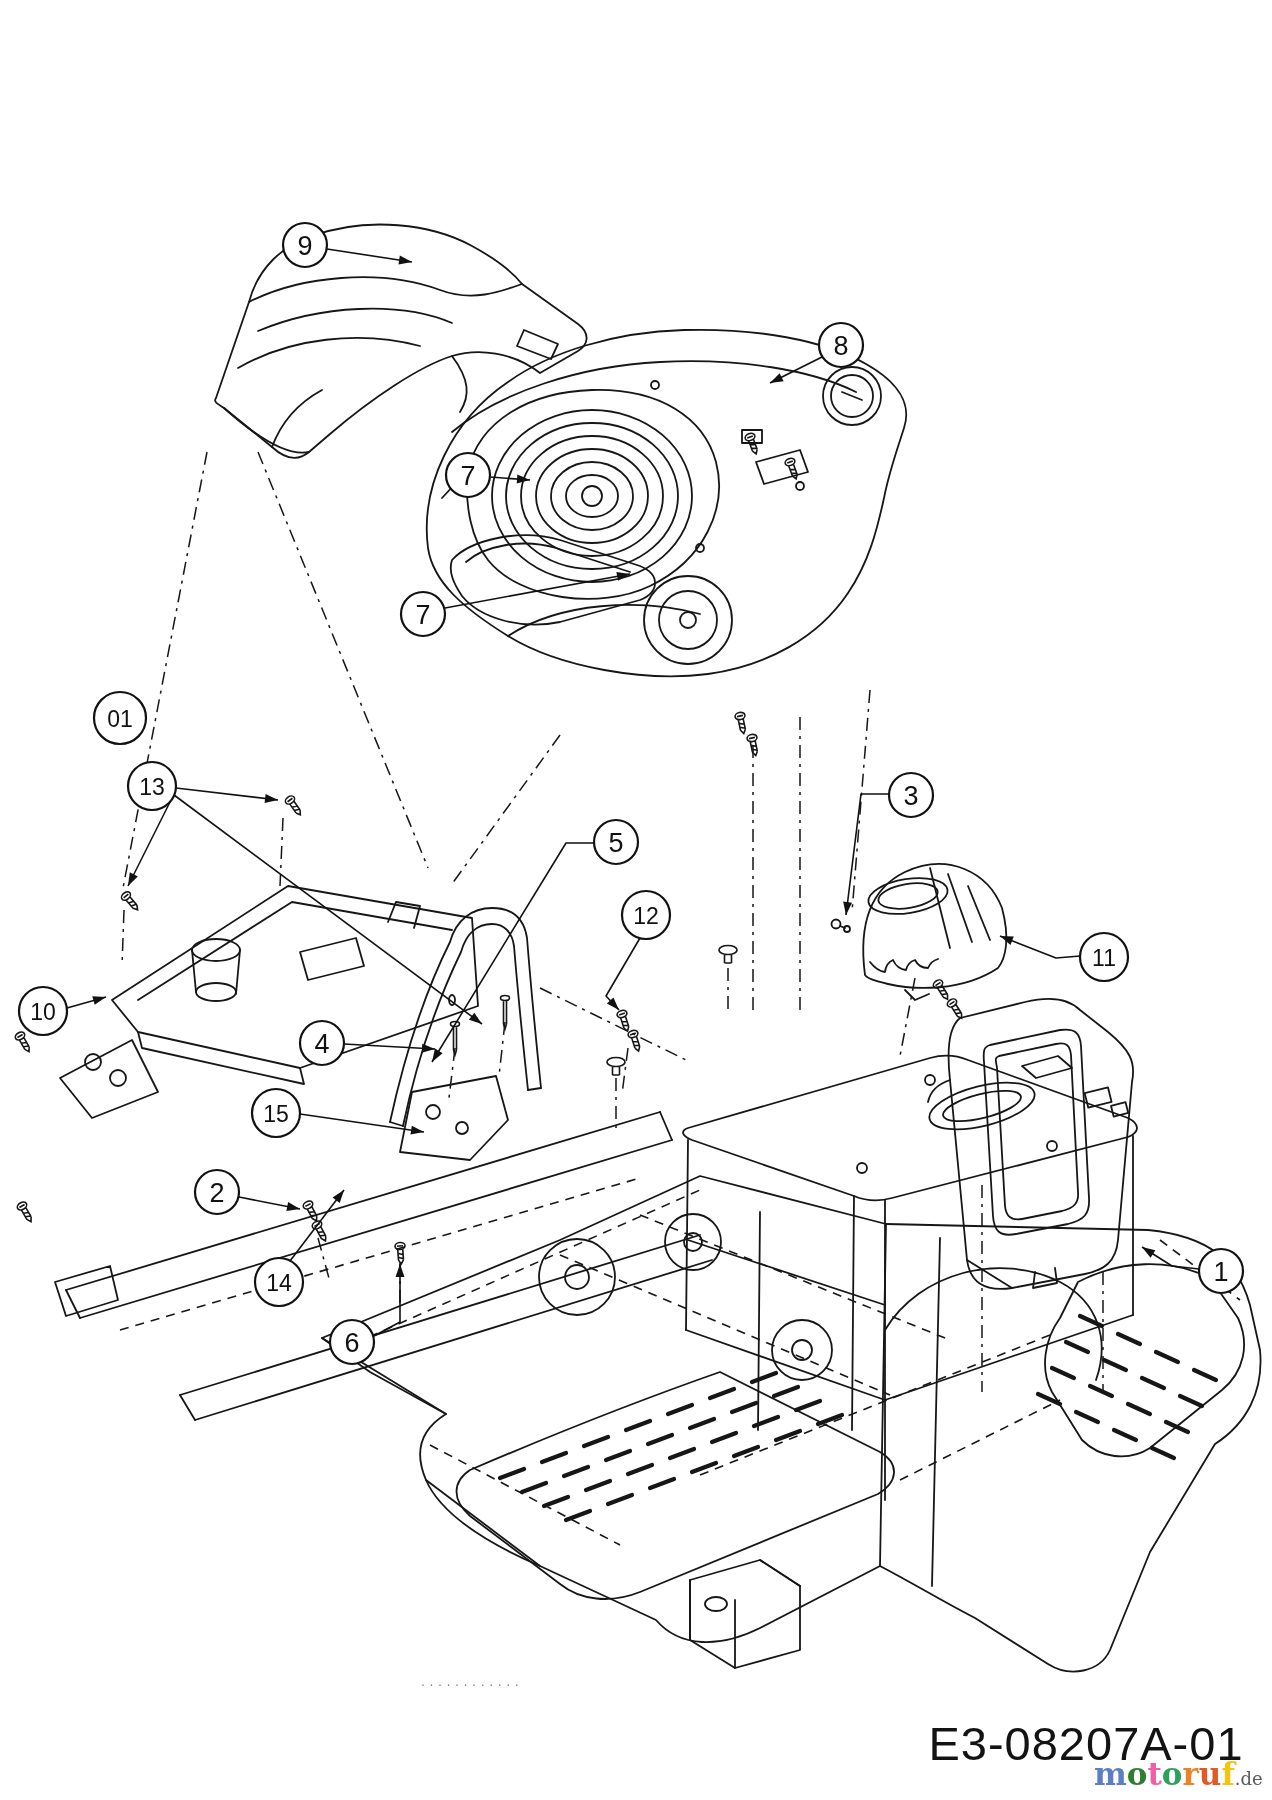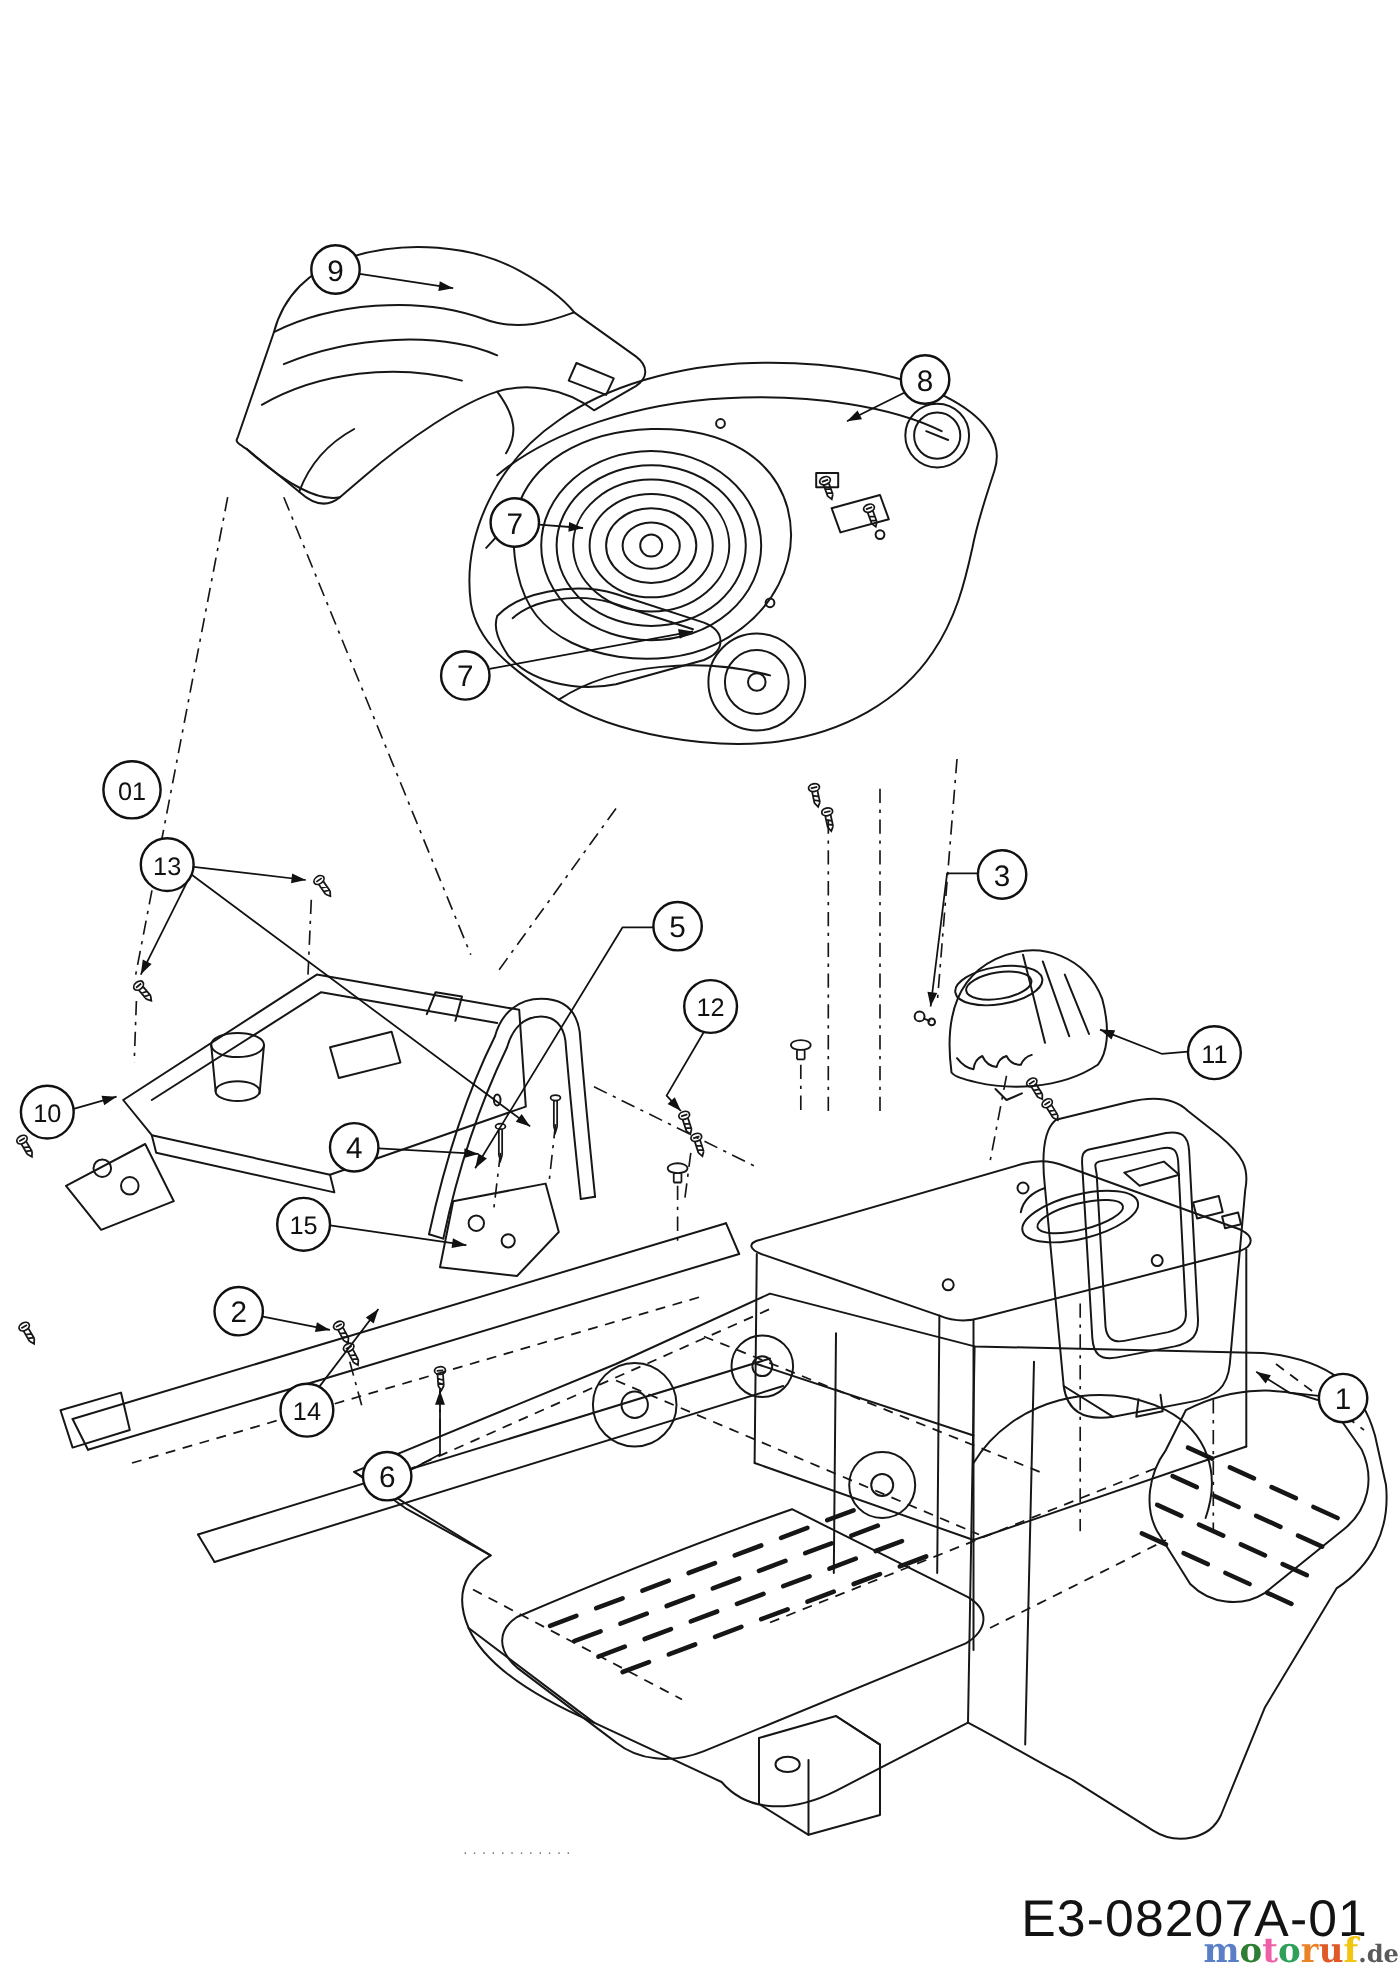--- a/index.html
+++ b/index.html
@@ -14,21 +14,21 @@
   .callout text{fill:#111111;font-family:"Liberation Sans",sans-serif;}
   .leader{stroke:#111111;stroke-width:1.6;fill:none;stroke-linejoin:round;}
   .arrowhead{fill:#111111;stroke:none;}
   .tread line{stroke:#161616;stroke-width:4.2;stroke-linecap:round;}
   .fast path,.fast ellipse,.fast line,.fast circle{stroke:#161616;fill:none;stroke-width:1.6;}
   .code-text{position:absolute;left:900px;top:1716px;width:372px;text-align:center;
       font-size:47px;letter-spacing:1px;color:#131313;font-family:"Liberation Sans",sans-serif;white-space:nowrap;}
   .watermark{position:absolute;left:1094px;top:1756px;font-family:"DejaVu Serif",serif;
       font-weight:700;font-size:31px;white-space:nowrap;
       text-shadow:-1px -1px 0 #fff,1px -1px 0 #fff,-1px 1px 0 #fff,1px 1px 0 #fff;}
-  .watermark .suffix{font-size:22px;font-weight:700;}
+  .watermark .suffix{font-size:18px;font-weight:400;}
   .dotted-row{position:absolute;left:420px;top:1677px;font-size:10px;letter-spacing:2.5px;color:#7d7d7d;
       font-family:"DejaVu Sans Mono",monospace;}
 </style>
 </head>
 <body>
 
 <div class="page">
 
 <svg id="diagram" width="1272" height="1800" viewBox="0 0 1272 1800">
 

